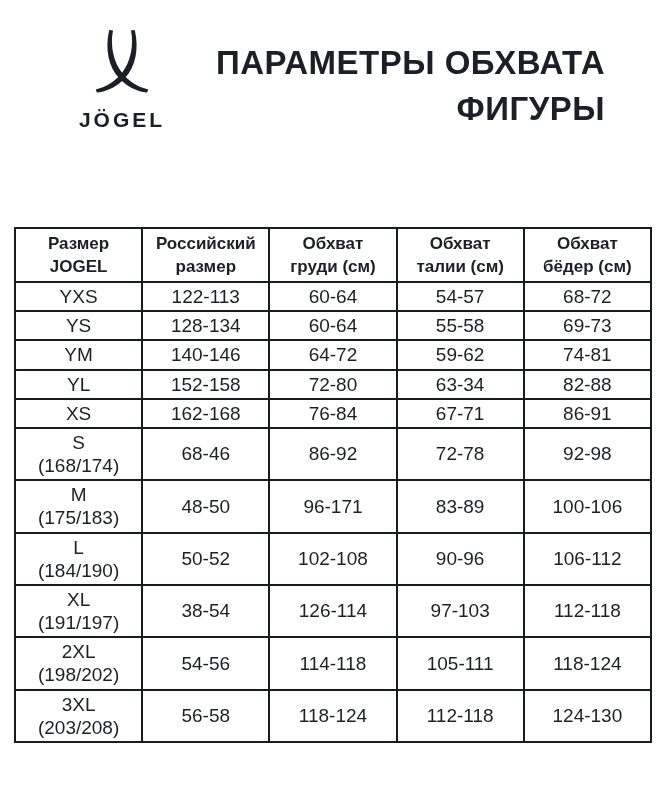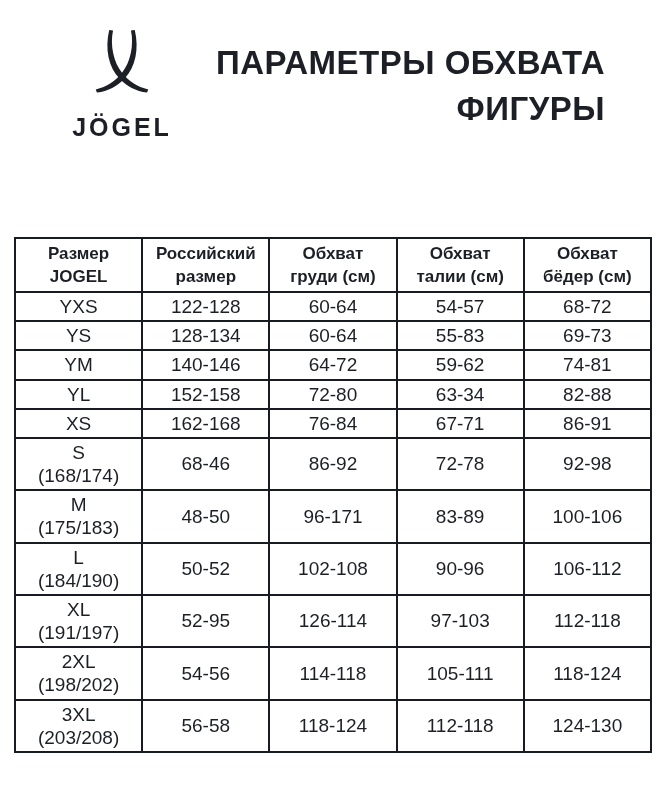--- a/index.html
+++ b/index.html
@@ -21,22 +21,21 @@
   .logo {
     position: absolute;
     left: 58px;
     top: 26px;
     width: 128px;
     text-align: center;
   }
   .v-icon { display: block; margin: 0 auto; width: 64px; height: 82px; }
   .v-icon path { fill: #1c1f26; }
   .logo-text {
-    margin-top: 5px;
-    font-size: 25px;
+    font-size: 21px;
     font-weight: 700;
     letter-spacing: 3px;
     color: #1c1f26;
     white-space: nowrap;
   }
 
   .title {
     position: absolute;
     left: 196px;
     right: 60px;
@@ -49,21 +48,20 @@
     color: #1c1f26;
     white-space: pre-line;
   }
 
   
   .table-wrap {
     position: absolute;
     left: 14px;
     right: 13px;
     top: 227px;
-    margin-top: 10px;
   }
   table {
     width: 100%;
     border-collapse: collapse;
     table-layout: fixed;
   }
   th, td {
     border: 2px solid #181b21;
     text-align: center;
     vertical-align: middle;
@@ -112,30 +110,30 @@
 груди (см)</th>
             <th data-name="column-header">Обхват
 талии (см)</th>
             <th data-name="column-header">Обхват
 бёдер (см)</th>
           </tr>
       </thead>
       <tbody data-name="size-table-body">
           <tr data-name="table-row">
             <td data-name="size-label-cell">YXS</td>
-            <td data-name="value-cell">122-128</td>
+            <td data-name="value-cell">122-113</td>
             <td data-name="value-cell">60-64</td>
             <td data-name="value-cell">54-57</td>
             <td data-name="value-cell">68-72</td>
           </tr>
           <tr data-name="table-row">
             <td data-name="size-label-cell">YS</td>
             <td data-name="value-cell">128-134</td>
             <td data-name="value-cell">60-64</td>
-            <td data-name="value-cell">55-83</td>
+            <td data-name="value-cell">55-58</td>
             <td data-name="value-cell">69-73</td>
           </tr>
           <tr data-name="table-row">
             <td data-name="size-label-cell">YM</td>
             <td data-name="value-cell">140-146</td>
             <td data-name="value-cell">64-72</td>
             <td data-name="value-cell">59-62</td>
             <td data-name="value-cell">74-81</td>
           </tr>
           <tr data-name="table-row">
@@ -172,21 +170,21 @@
             <td data-name="size-label-cell">L
 (184/190)</td>
             <td data-name="value-cell">50-52</td>
             <td data-name="value-cell">102-108</td>
             <td data-name="value-cell">90-96</td>
             <td data-name="value-cell">106-112</td>
           </tr>
           <tr data-name="table-row" class="tall">
             <td data-name="size-label-cell">XL
 (191/197)</td>
-            <td data-name="value-cell">52-95</td>
+            <td data-name="value-cell">38-54</td>
             <td data-name="value-cell">126-114</td>
             <td data-name="value-cell">97-103</td>
             <td data-name="value-cell">112-118</td>
           </tr>
           <tr data-name="table-row" class="tall">
             <td data-name="size-label-cell">2XL
 (198/202)</td>
             <td data-name="value-cell">54-56</td>
             <td data-name="value-cell">114-118</td>
             <td data-name="value-cell">105-111</td>

